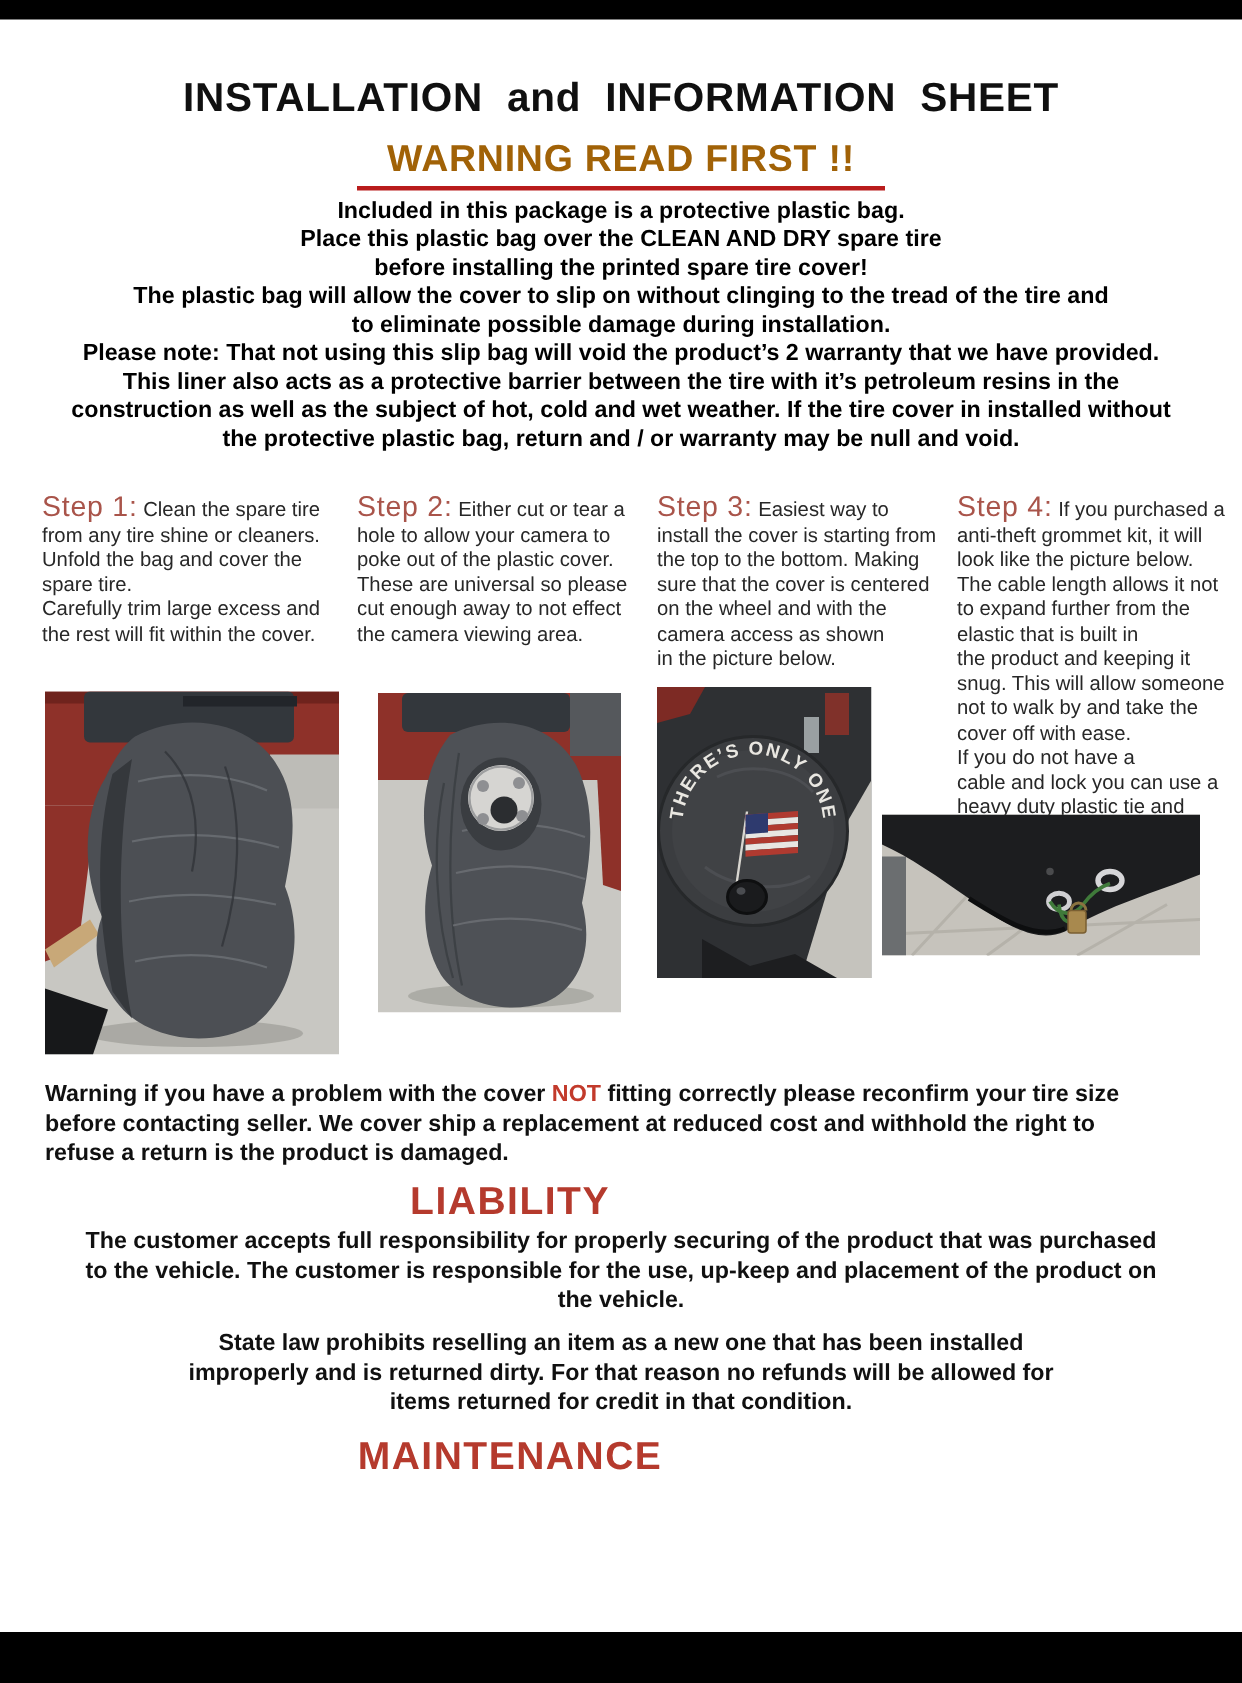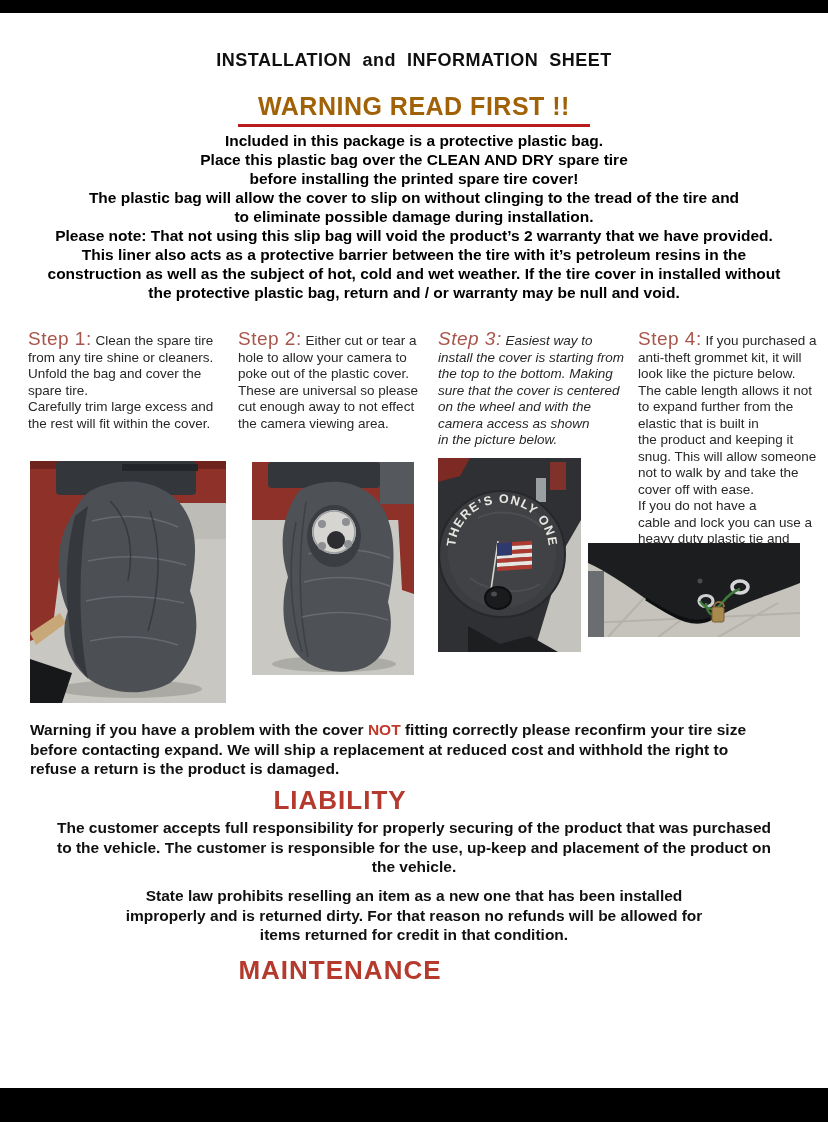--- a/index.html
+++ b/index.html
@@ -6,21 +6,21 @@
   .sheet{
     position:relative;width:828px;height:1122px;margin:0 auto;
     background:#ffffff;overflow:hidden;
     font-family:"Liberation Sans","DejaVu Sans",sans-serif;
     color:#151515;
   }
   .abs{position:absolute;}
   .bar{left:0;width:828px;background:#000000;}
   .title{
     top:50px;left:0;width:828px;text-align:center;
-    font-size:18px;font-weight:bold;letter-spacing:.5px;
+    font-size:27px;font-weight:bold;letter-spacing:.5px;
     white-space:pre;color:#101010;
   }
   .warnhead-wrap{top:92px;left:0;width:828px;text-align:center;}
   .warnhead{
     display:inline-block;font-size:25px;font-weight:bold;color:#a16207;
     border-bottom:3px solid #b91c1c;padding:0 20px 3px 20px;letter-spacing:.5px;
     white-space:pre;
   }
   .intro{
     top:131px;left:14px;width:800px;text-align:center;
@@ -81,21 +81,21 @@
   </div>
   <div class="abs step" style="top:331px;left:238px;width:200px;">
     <span class="lbl">Step 2:</span>
     <span class="txt">Either cut or tear a
 hole to allow your camera to
 poke out of the plastic cover.
 These are universal so please
 cut enough away to not effect
 the camera viewing area.</span>
   </div>
-  <div class="abs step" style="top:331px;left:438px;width:198px;font-style:italic;">
+  <div class="abs step" style="top:331px;left:438px;width:198px;">
     <span class="lbl">Step 3:</span>
     <span class="txt">Easiest way to
 install the cover is starting from
 the top to the bottom. Making
 sure that the cover is centered
 on the wheel and with the
 camera access as shown
 in the picture below.</span>
   </div>
   <div class="abs step" style="top:331px;left:638px;width:186px;">
@@ -196,21 +196,21 @@
     <path d="M58,56 C 80,70 102,84 122,76" stroke="#0d0e0f" stroke-width="3" fill="none"></path>
     <circle cx="112" cy="38" r="2.5" fill="#4a4b4d"></circle>
     <ellipse cx="118" cy="58" rx="7" ry="5.5" fill="none" stroke="#cfcfd2" stroke-width="3.2"></ellipse>
     <ellipse cx="152" cy="44" rx="8" ry="6" fill="none" stroke="#d6d6d8" stroke-width="3.6"></ellipse>
     <path d="M112,58 C 118,68 128,68 134,60 C 140,52 146,48 152,46 M118,60 C 119,72 127,76 131,66" stroke="#3f7a3a" stroke-width="2.4" fill="none"></path>
     <path d="M126,64 A 5,5 0 0 1 136,64" stroke="#8a7340" stroke-width="2" fill="none"></path>
     <rect x="124" y="64" width="12" height="15" rx="2" fill="#a8894e" stroke="#7a5f32" stroke-width="1"></rect>
   </svg>
 
   <div class="abs warnnote"><span>Warning if you have a problem with the cover  </span><span class="hot">NOT</span><span> fitting correctly please reconfirm your tire size
-before contacting expand. We will ship a replacement at reduced cost and withhold the right to
+before contacting seller. We cover ship a replacement at reduced cost and withhold the right to
 refuse a return is the product is damaged.</span></div>
 
   <div class="abs sechead" style="top:785px;">LIABILITY</div>
   <div class="abs bodypara" style="top:818px;">The customer accepts full responsibility for properly securing of the product that was purchased
 to the vehicle.  The customer is responsible for the use, up-keep and placement of the product on
 the vehicle.</div>
   <div class="abs bodypara" style="top:886px;">State law prohibits reselling an item as a new one that has been installed
 improperly and is returned dirty. For that reason no refunds will be allowed for
 items returned for credit in that condition.</div>
 

